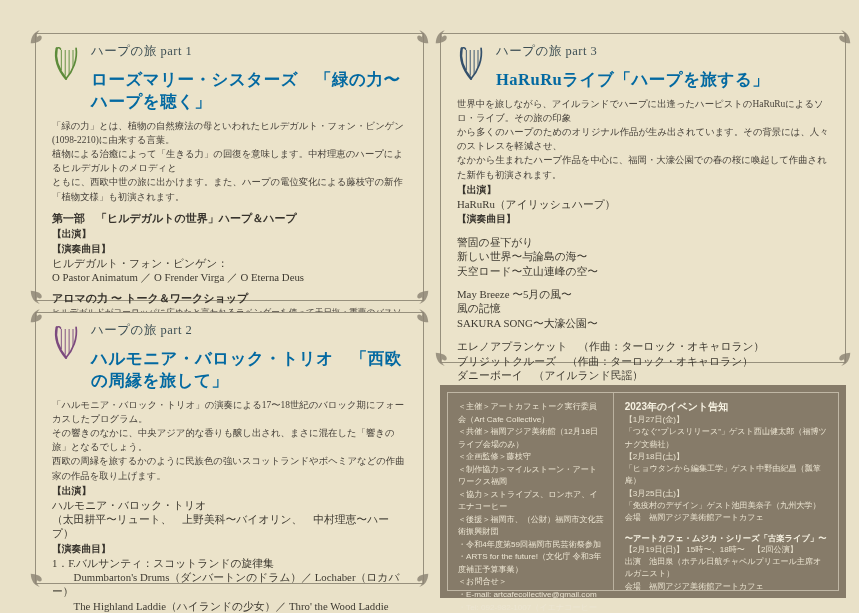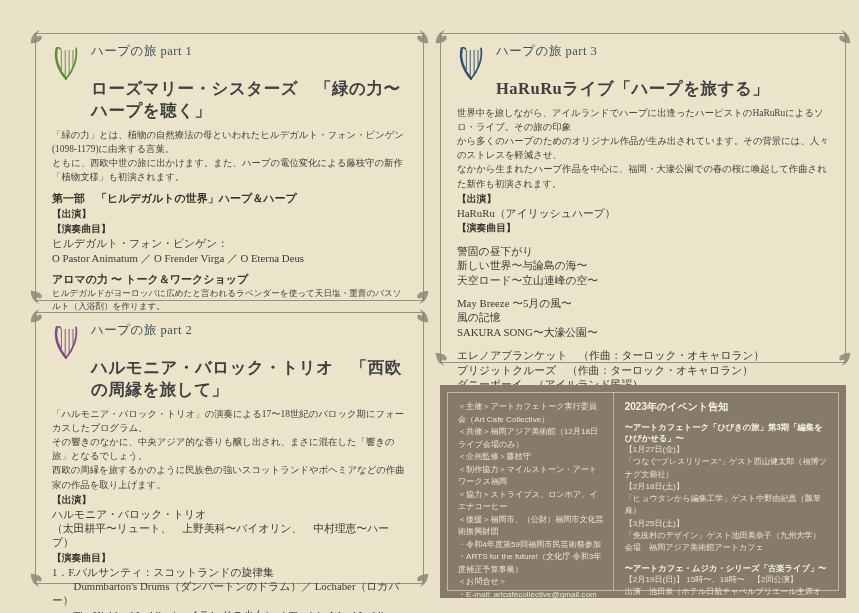--- a/index.html
+++ b/index.html
@@ -18,21 +18,21 @@
   #panel2{left:35px;top:312px;width:389px;height:272px;}
   #panel3{left:440px;top:33px;width:406px;height:330px;}
   .orn{position:absolute;width:15px;height:15px;color:#8e8675;}
   .orn.tl{top:-5px;left:-6px;}
   .orn.tr{top:-5px;right:-6px;transform:scaleX(-1);}
   .orn.bl{bottom:-5px;left:-6px;transform:scaleY(-1);}
   .orn.br{bottom:-5px;right:-6px;transform:scale(-1,-1);}
   .title-row{display:flex;gap:11px;align-items:flex-start;}
   .harp-icon{width:28px;height:38px;flex:0 0 auto;margin-top:2px;}
   .part-label{font-size:12.5px;color:#3e4f54;letter-spacing:.5px;}
-  .panel-title{font-size:16.5px;font-weight:bold;color:#404040;letter-spacing:.5px;margin-top:18px;}
+  .panel-title{font-size:16.5px;font-weight:bold;color:#0369a1;letter-spacing:.5px;margin-top:9px;}
   .intro{margin-top:6px;font-size:9.4px;line-height:1.5;color:#46413a;}
   .sec-head{
     margin-top:7px;font-size:11px;font-weight:bold;color:#37332c;
     font-family:"Liberation Sans","DejaVu Sans",sans-serif;
   }
   .lbl{
     margin-top:2px;font-size:9.8px;font-weight:bold;color:#37332c;
     font-family:"Liberation Sans","DejaVu Sans",sans-serif;
   }
   .line{font-size:10.8px;color:#3d3930;line-height:1.33;}
@@ -98,21 +98,22 @@
     <div class="title-row">
       <svg class="harp-icon" style="color: rgb(93, 139, 58);">
           <use href="#harp"></use>
         </svg>
       <div>
         <div class="part-label">ハープの旅 part 1</div>
         <div class="panel-title">ローズマリー・シスターズ　「緑の力〜ハープを聴く」</div>
       </div>
     </div>
     <div class="intro">
-      <div>「緑の力」とは、植物の自然療法の母といわれたヒルデガルト・フォン・ビンゲン(1098-1179)に由来する言葉。</div>
+      <div>「緑の力」とは、植物の自然療法の母といわれたヒルデガルト・フォン・ビンゲン(1098-2210)に由来する言葉。</div>
+      <div>植物による治癒によって「生きる力」の回復を意味します。中村理恵のハープによるヒルデガルトのメロディと</div>
       <div>ともに、西欧中世の旅に出かけます。また、ハープの電位変化による藤枝守の新作「植物文様」も初演されます。</div>
     </div>
     <div class="sec-head">第一部　「ヒルデガルトの世界」ハープ＆ハープ</div>
     <div class="lbl">【出演】</div>
     <div class="lbl">【演奏曲目】</div>
     <div class="line">ヒルデガルト・フォン・ビンゲン：</div>
     <div class="line">O Pastor Animatum ／ O Frender Virga ／ O Eterna Deus</div>
     <div class="sec-head">アロマの力 〜 トーク＆ワークショップ</div>
     <div class="aroma-note">ヒルデガルドがヨーロッパに広めたと言われるラベンダーを使って天日塩・重曹のバスソルト（入浴剤）を作ります。</div>
     <div class="aroma-note">数種類の精油もご紹介いたします。</div>
@@ -225,21 +226,20 @@
         <div class="credit-line">・令和4年度第59回福岡市民芸術祭参加</div>
         <div class="credit-line">・ARTS for the future!（文化庁 令和3年度補正予算事業）</div>
         <div class="contact-block">
           <div class="credit-line">＜お問合せ＞</div>
           <div class="credit-line">・E-mail: artcafecollective@gmail.com</div>
           <div class="credit-line">・Tel: 092-982-1007（イエナコーヒー警固店 11時より21時まで）</div>
         </div>
       </div>
       <div class="info-right">
         <div class="events-heading">2023年のイベント告知</div>
-        <div class="series-title">〜アートカフェトーク「ひびきの旅」第3期「編集をひびかせる」〜</div>
         <div class="event-line">【1月27日(金)】</div>
         <div class="event-line">「つなぐ“プレスリリース”」ゲスト西山健太郎（福博ツナグ文藝社）</div>
         <div class="event-line">【2月18日(土)】</div>
         <div class="event-line">「ヒョウタンから編集工学」ゲスト中野由紀昌（瓢箪庵）</div>
         <div class="event-line">【3月25日(土)】</div>
         <div class="event-line">「免疫村のデザイン」ゲスト池田美奈子（九州大学）</div>
         <div class="event-line">会場　福岡アジア美術館アートカフェ</div>
         <div class="series-title">〜アートカフェ・ムジカ・シリーズ「古楽ライブ」〜</div>
         <div class="event-line">【2月19日(日)】 15時〜、18時〜　【2回公演】</div>
         <div class="event-line">出演　池田泉（ホテル日航チャペルプリエール主席オルガニスト）</div>

